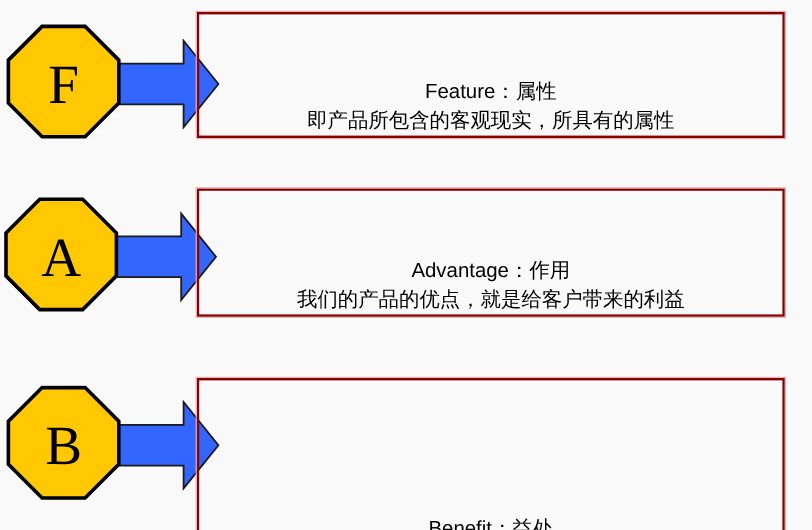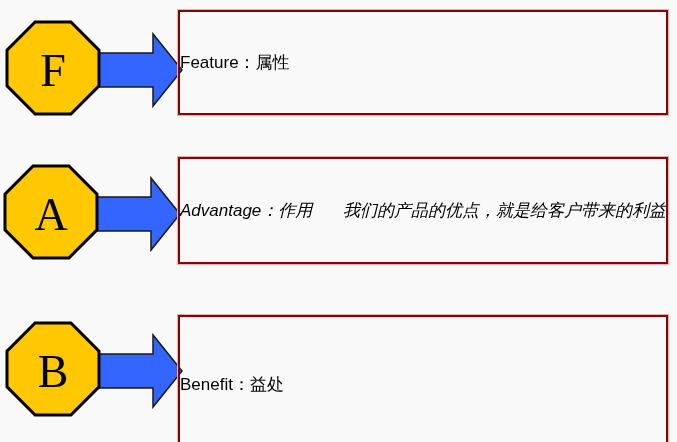--- a/index.html
+++ b/index.html
@@ -15,44 +15,45 @@
     background: #f9f9f9;
     overflow: hidden;
   }
   .shape-svg {
     position: absolute;
     width: 180px;
     height: 100px;
   }
   .fab-box {
     position: absolute;
-    left: 178px;
+    left: 164px;
     width: 490px;
     border: 2px solid #8b0000;
     outline: 1px solid #e3b3b3;
     background: transparent;
     box-sizing: border-box;
     display: flex;
+    flex-direction: column;
     align-items: center;
-    justify-content: space-between;
+    justify-content: flex-end;
     text-align: center;
   }
   .fab-box .heading,
   .fab-box .desc {
     font-size: 17px;
     line-height: 24px;
     color: #000000;
     white-space: nowrap;
   }
   
   #svg-row1 { left: 5px;  top: 20px; }
   #box-row1 { top: 10px;  height: 105px; }
   
   #svg-row2 { left: 3px;  top: 164px; }
-  #box-row2 { top: 157px; height: 107px; font-style: italic; }
+  #box-row2 { top: 157px; height: 107px; }
   
   #svg-row3 { left: 5px;  top: 321px; }
   #box-row3 { top: 315px; height: 140px; }
 
   .octagon-letter {
     font-family: "Liberation Serif", serif;
     font-size: 46px;
     fill: #000000;
   }
 </style>
@@ -61,20 +62,21 @@
 
 <div id="stage">
 
   <svg id="svg-row1" class="shape-svg" viewBox="0 0 180 100">
     <polygon points="94,33 148,33 148,14 177,50 148,86 148,67 94,67" fill="#3366FF" stroke="#1a1a1a" stroke-width="1.5"></polygon>
     <polygon points="30.1,2 65.9,2 94,30.1 94,65.9 65.9,94 30.1,94 2,65.9 2,30.1" fill="#FFC800" stroke="#000000" stroke-width="3"></polygon>
     <text class="octagon-letter" x="48" y="66" text-anchor="middle">F</text>
   </svg>
   <div id="box-row1" class="fab-box">
     <div class="heading">Feature：属性</div>
+    <div class="desc">即产品所包含的客观现实，所具有的属性</div>
   </div>
 
   <svg id="svg-row2" class="shape-svg" viewBox="0 0 180 100">
     <polygon points="94,33 148,33 148,14 177,50 148,86 148,67 94,67" fill="#3366FF" stroke="#1a1a1a" stroke-width="1.5"></polygon>
     <polygon points="30.1,2 65.9,2 94,30.1 94,65.9 65.9,94 30.1,94 2,65.9 2,30.1" fill="#FFC800" stroke="#000000" stroke-width="3"></polygon>
     <text class="octagon-letter" x="48" y="66" text-anchor="middle">A</text>
   </svg>
   <div id="box-row2" class="fab-box">
     <div class="heading">Advantage：作用</div>
     <div class="desc">我们的产品的优点，就是给客户带来的利益</div>

